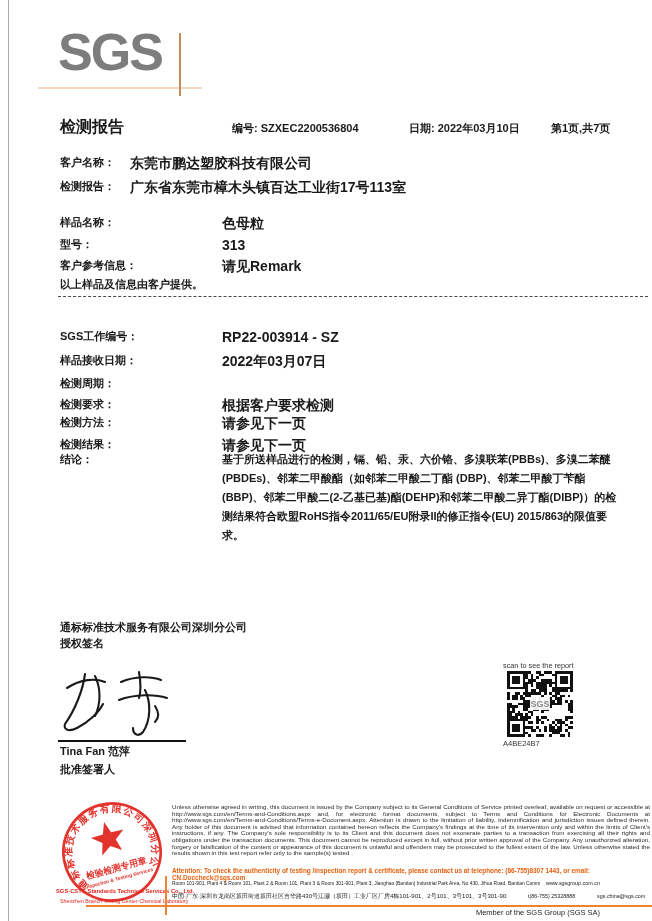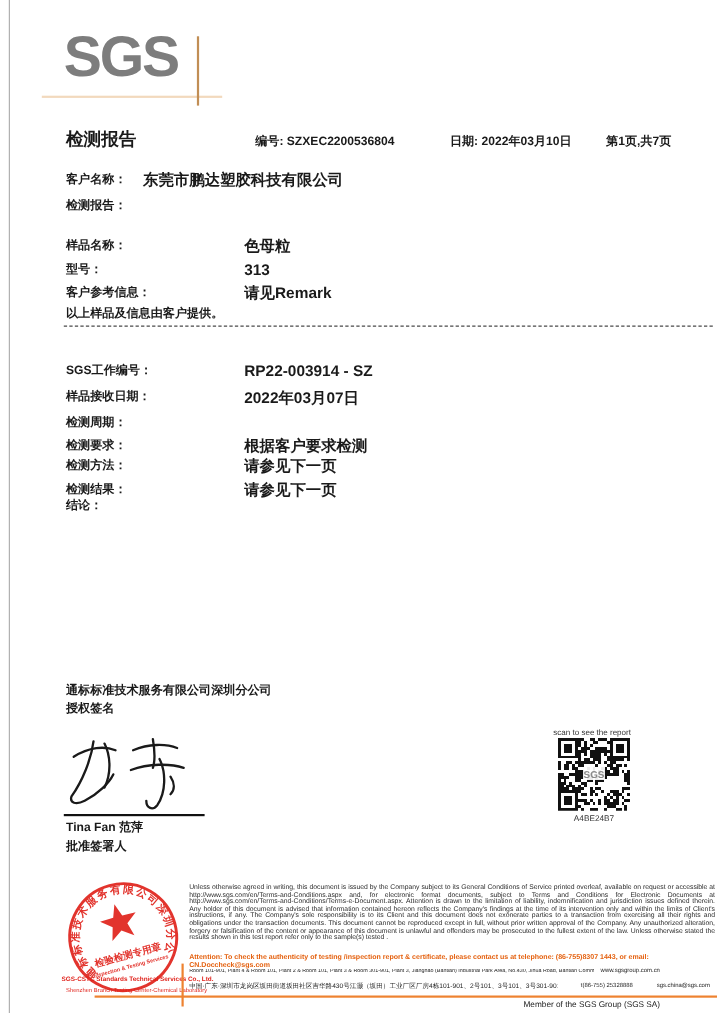--- a/index.html
+++ b/index.html
@@ -18,21 +18,21 @@
   .note{font-size:11px;font-weight:700;}
   .dashline{left:58px;top:296px;width:590px;border-top:1.5px dashed #4a4a4a;}
   .concl{left:222px;top:450px;width:404px;font-size:11px;font-weight:700;line-height:19px;}
   .sig-company{left:60px;top:620px;font-size:11px;font-weight:700;}
   .sig-auth{left:60px;top:636px;font-size:11px;font-weight:700;}
   .sig-underline{left:58px;top:740px;width:128px;height:2px;background:#111;}
   .sig-name{left:60px;top:744px;font-size:11px;font-weight:700;}
   .sig-title{left:60px;top:762px;font-size:11px;font-weight:700;}
   .qr-caption{left:503px;top:661px;width:74px;font-size:7.3px;color:#333;text-align:left;white-space:nowrap;}
   .qr-box{left:507px;top:671px;width:66px;height:66px;}
-  .qr-code-text{left:503px;top:739px;width:74px;font-size:7.5px;color:#333;text-align:center;}
+  .qr-code-text{left:503px;top:739px;width:74px;font-size:7.5px;color:#333;}
   .disclaimer{left:172px;top:804px;width:478px;font-size:6.2px;line-height:6.6px;color:#2b2b2b;text-align:justify;}
   .attention{left:172px;top:867px;width:478px;font-size:6.4px;line-height:7px;font-weight:700;color:#e4600e;}
   .addr-en{left:172px;top:881px;width:368px;font-size:4.9px;color:#222;white-space:nowrap;overflow:hidden;}
   .website{left:546px;top:880px;font-size:5.4px;color:#222;white-space:nowrap;}
   .addr-cn{left:172px;top:892px;width:335px;font-size:6px;color:#222;white-space:nowrap;overflow:hidden;}
   .phone{left:528px;top:893px;font-size:5.4px;color:#222;white-space:nowrap;}
   .email{left:597px;top:893px;font-size:5.4px;color:#222;white-space:nowrap;}
   .orange-hline{left:86px;top:905px;width:566px;height:2px;background:#ee8230;}
   .orange-vline{left:165px;top:876px;width:2px;height:39px;background:#ee8230;}
   .member{left:430px;top:908px;width:216px;font-size:7.5px;color:#222;text-align:center;}
@@ -53,20 +53,21 @@
   <div class="abs logo-vline"></div>
 
   <div class="abs title">检测报告</div>
   <div class="abs hmeta" style="left:232px;top:121px">编号: SZXEC2200536804</div>
   <div class="abs hmeta" style="left:409px;top:121px">日期: 2022年03月10日</div>
   <div class="abs hmeta" style="left:551px;top:121px">第1页,共7页</div>
 
   <div class="abs lbl" style="left:60px;top:155px">客户名称：</div>
   <div class="abs val" style="left:130px;top:155px">东莞市鹏达塑胶科技有限公司</div>
   <div class="abs lbl" style="left:60px;top:179px">检测报告：</div>
+  <div class="abs val" style="left:130px;top:179px">广东省东莞市樟木头镇百达工业街17号113室</div>
 
   <div class="abs lbl" style="left:60px;top:215px">样品名称：</div>
   <div class="abs val" style="left:222px;top:215px">色母粒</div>
   <div class="abs lbl" style="left:60px;top:237px">型号：</div>
   <div class="abs val" style="left:222px;top:237px">313</div>
   <div class="abs lbl" style="left:60px;top:258px">客户参考信息：</div>
   <div class="abs val" style="left:222px;top:258px">请见Remark</div>
   <div class="abs note" style="left:60px;top:277px">以上样品及信息由客户提供。</div>
 
   <div class="abs dashline"></div>
@@ -77,20 +78,21 @@
   <div class="abs val" style="left:222px;top:353px">2022年03月07日</div>
   <div class="abs lbl" style="left:60px;top:376px">检测周期：</div>
   <div class="abs lbl" style="left:60px;top:397px">检测要求：</div>
   <div class="abs val" style="left:222px;top:397px">根据客户要求检测</div>
   <div class="abs lbl" style="left:60px;top:415px">检测方法：</div>
   <div class="abs val" style="left:222px;top:415px">请参见下一页</div>
   <div class="abs lbl" style="left:60px;top:437px">检测结果：</div>
   <div class="abs val" style="left:222px;top:437px">请参见下一页</div>
 
   <div class="abs lbl" style="left:60px;top:452px">结论：</div>
+  <div class="abs concl">基于所送样品进行的检测，镉、铅、汞、六价铬、多溴联苯(PBBs)、多溴二苯醚(PBDEs)、邻苯二甲酸酯（如邻苯二甲酸二丁酯 (DBP)、邻苯二甲酸丁苄酯(BBP)、邻苯二甲酸二(2-乙基已基)酯(DEHP)和邻苯二甲酸二异丁酯(DIBP)）的检测结果符合欧盟RoHS指令2011/65/EU附录II的修正指令(EU) 2015/863的限值要求。</div>
 
   <div class="abs sig-company">通标标准技术服务有限公司深圳分公司</div>
   <div class="abs sig-auth">授权签名</div>
 
   <svg class="abs sig-svg" width="140" height="74" viewBox="0 0 140 74">
     <g fill="none" stroke="#1a1a1a" stroke-width="2.1" stroke-linecap="round">
       <path d="M12 22 C26 13 40 12 50 16"></path>
       <path d="M30 8 C28 24 20 44 10 58 C8 64 14 66 22 62 C34 56 44 46 48 38"></path>
       <path d="M40 10 C46 22 46 38 40 50"></path>
       <path d="M66 16 C80 10 96 10 106 14"></path>

